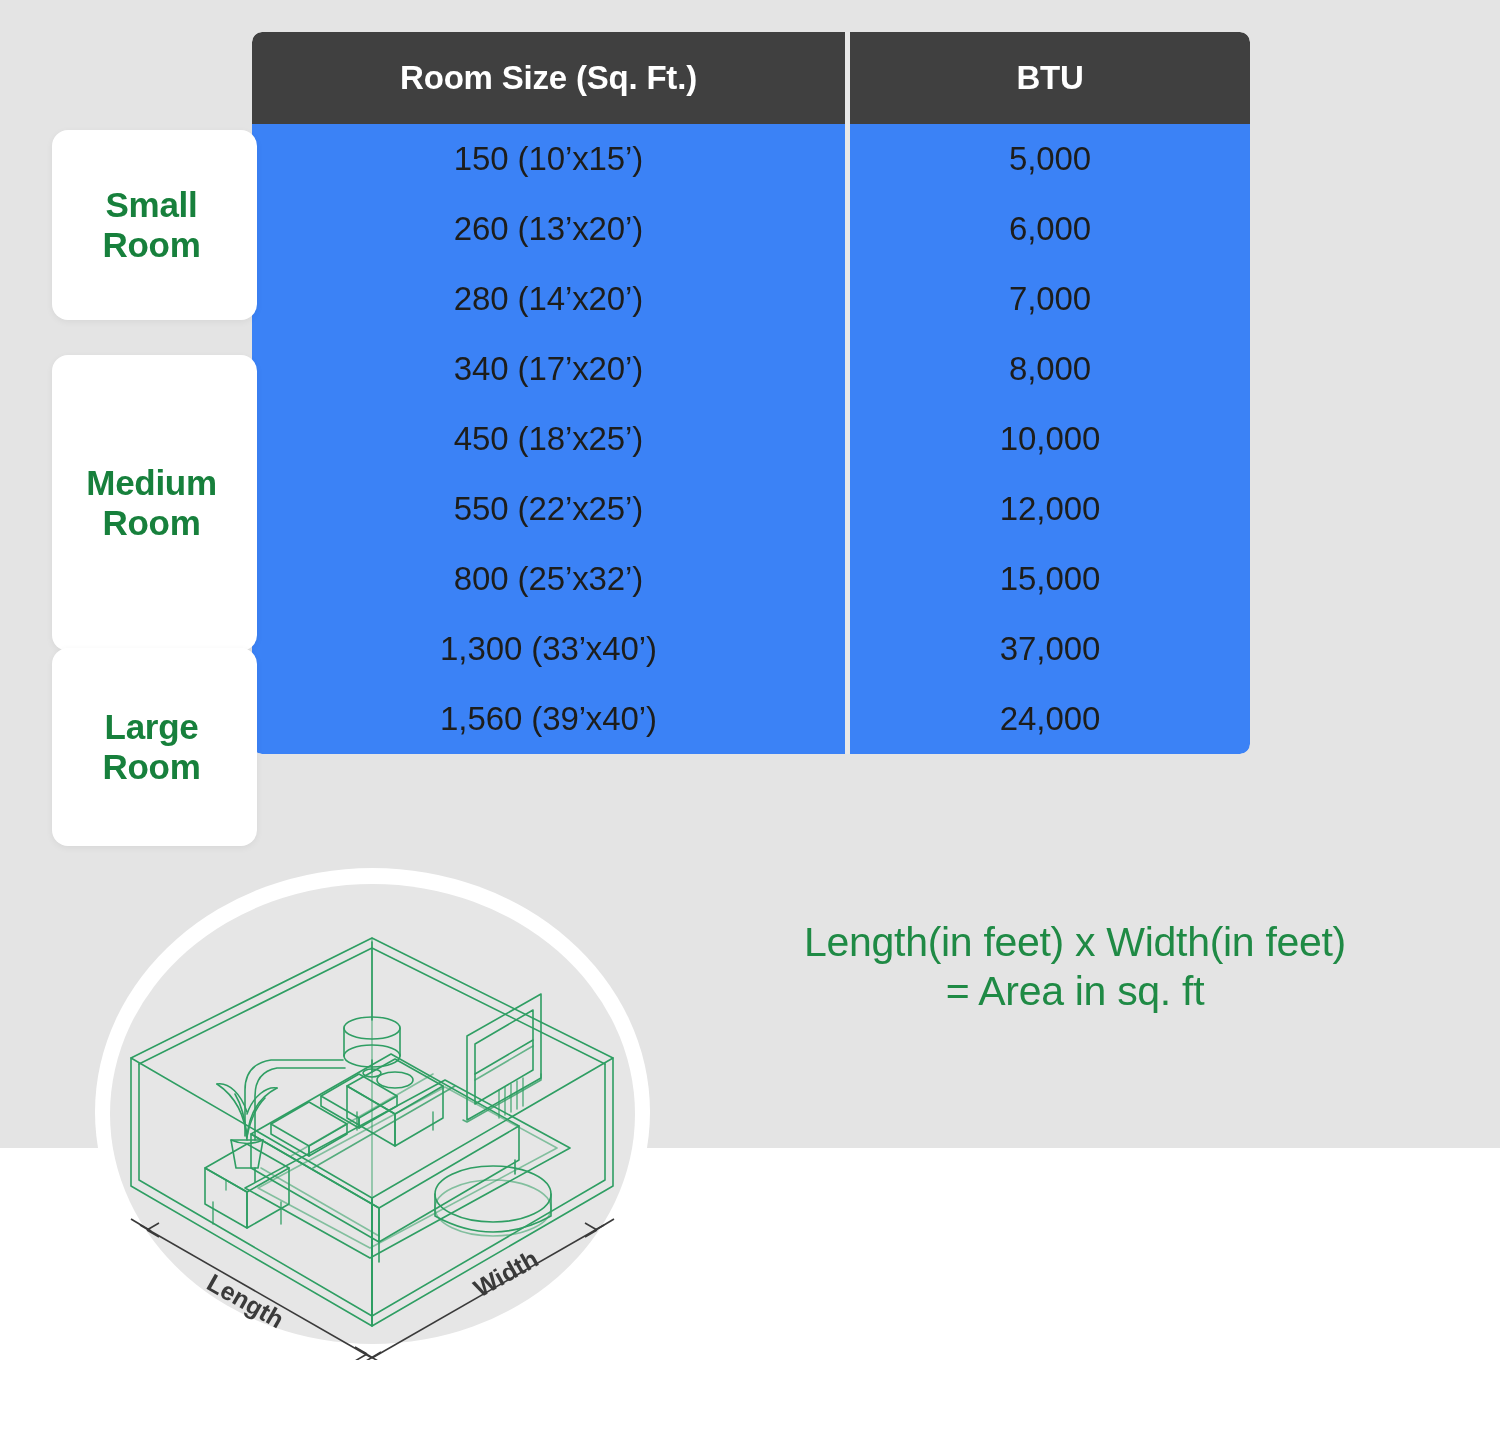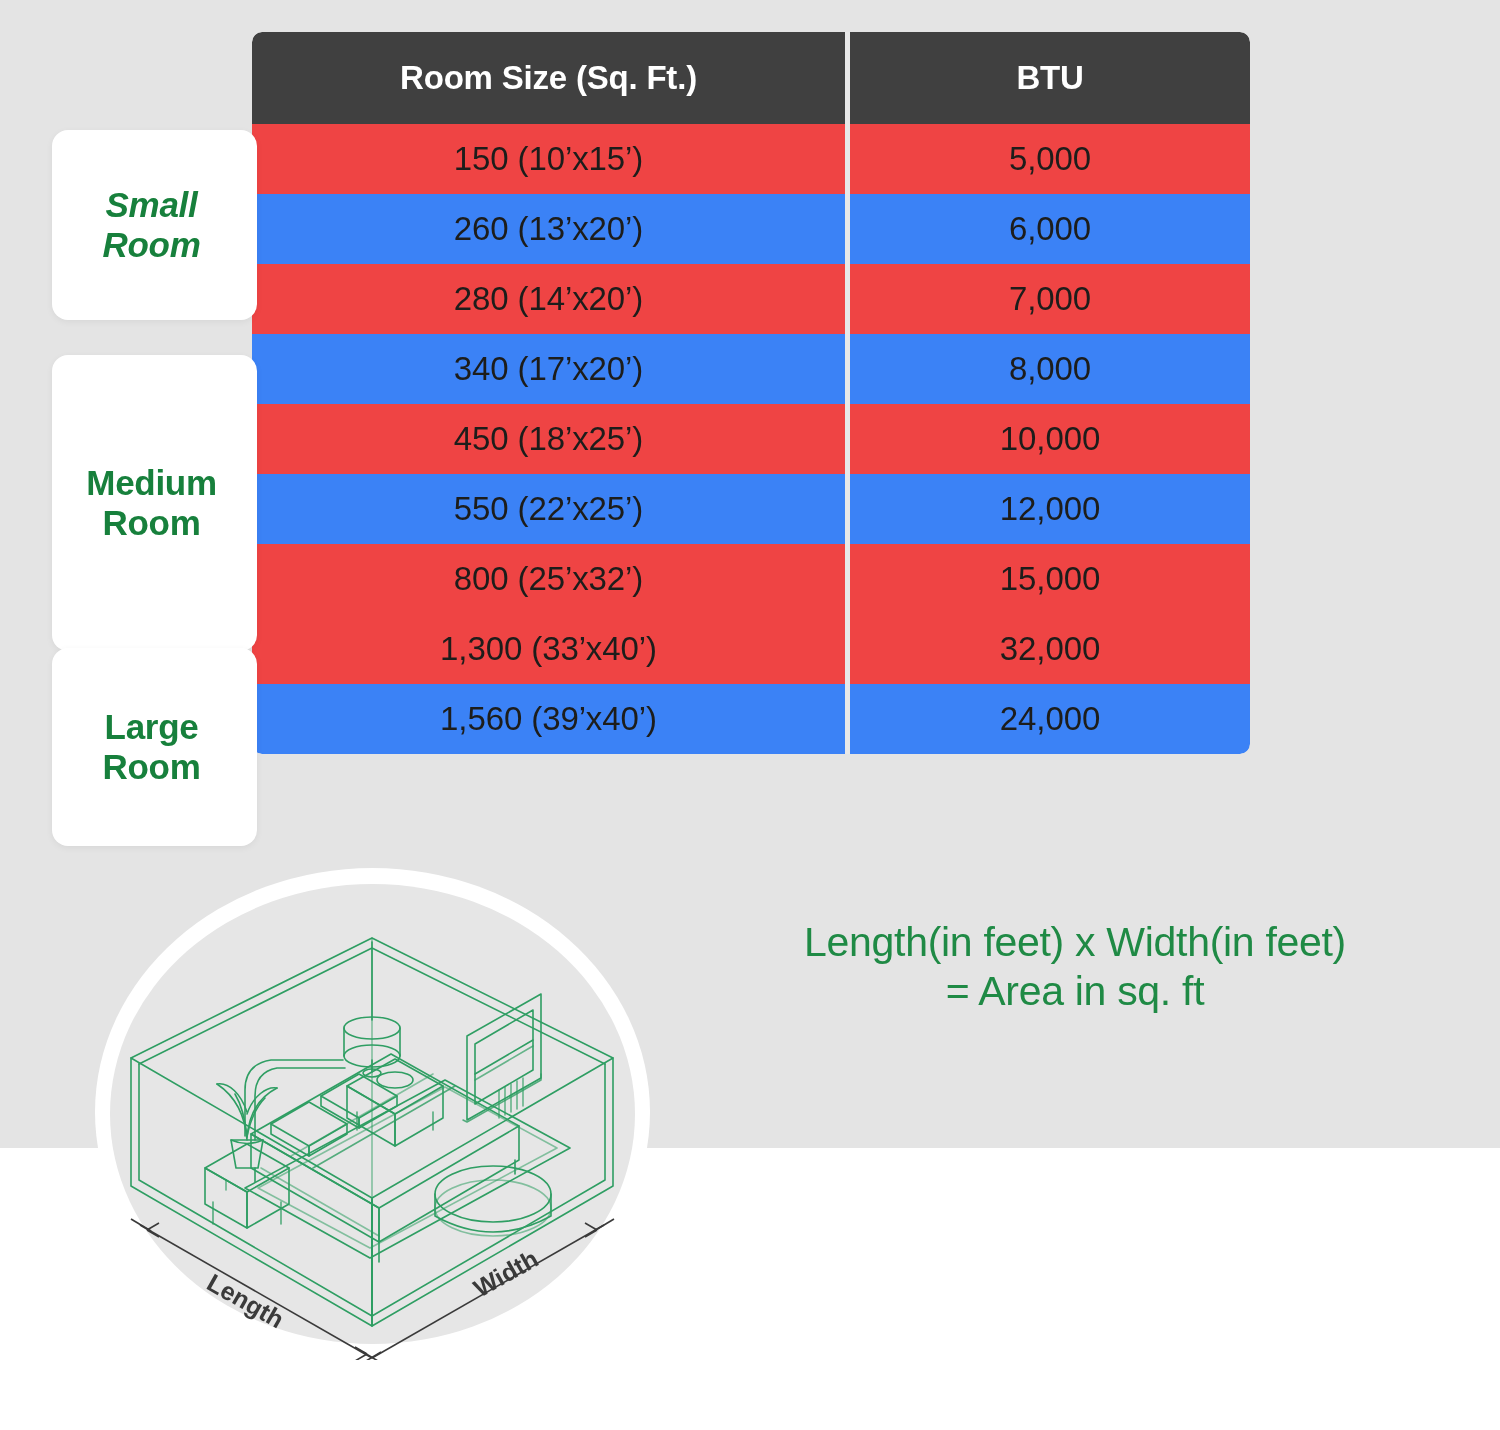--- a/index.html
+++ b/index.html
@@ -46,21 +46,21 @@
     z-index: 2;
   }
   .side-card .label {
     color: #17803c;
     font-weight: 700;
     font-size: 35px;
     line-height: 1.14;
     letter-spacing: -0.3px;
     padding-right: 6px;
   }
-  #card-small  { top: 130px; height: 190px; font-style: italic; }
+  #card-small  { top: 130px; height: 190px; }
   #card-medium { top: 355px; height: 296px; }
   #card-large  { top: 648px; height: 198px; }
 
   
   .table-wrap {
     position: absolute;
     left: 252px;
     top: 32px;
     width: 998px;
     border-radius: 10px;
@@ -97,21 +97,21 @@
 
   table.btu tbody td {
     height: 70px;
     padding: 0;
     font-size: 33px;
     color: #1d1d1b;
     text-align: center;
     vertical-align: middle;
     letter-spacing: -0.1px;
   }
-  tr.row-light td.cell { background: #ef4444; margin-top: 16px; }
+  tr.row-light td.cell { background: #3b82f6; margin-top: 16px; }
   tr.row-dark  td.cell { background: #3b82f6; }
 
   table.btu tbody tr:last-child td.c-size-cell { border-bottom-left-radius: 10px; }
   table.btu tbody tr:last-child td.c-btu-cell  { border-bottom-right-radius: 10px; }
 
   td.c-size-cell { padding-left: 110px; }
 
   
   .illus-ring {
     position: absolute;
@@ -267,21 +267,21 @@
             <td class="cell c-btu-cell">12,000</td>
           </tr>
           <tr class="row-light">
             <td class="cell c-size-cell">800 (25’x32’)</td>
             <td class="gap-cell"></td>
             <td class="cell c-btu-cell">15,000</td>
           </tr>
           <tr class="row-light">
             <td class="cell c-size-cell">1,300 (33’x40’)</td>
             <td class="gap-cell"></td>
-            <td class="cell c-btu-cell">32,000</td>
+            <td class="cell c-btu-cell">37,000</td>
           </tr>
           <tr class="row-dark">
             <td class="cell c-size-cell">1,560 (39’x40’)</td>
             <td class="gap-cell"></td>
             <td class="cell c-btu-cell">24,000</td>
           </tr>
         </tbody>
     </table>
   </div>
 

